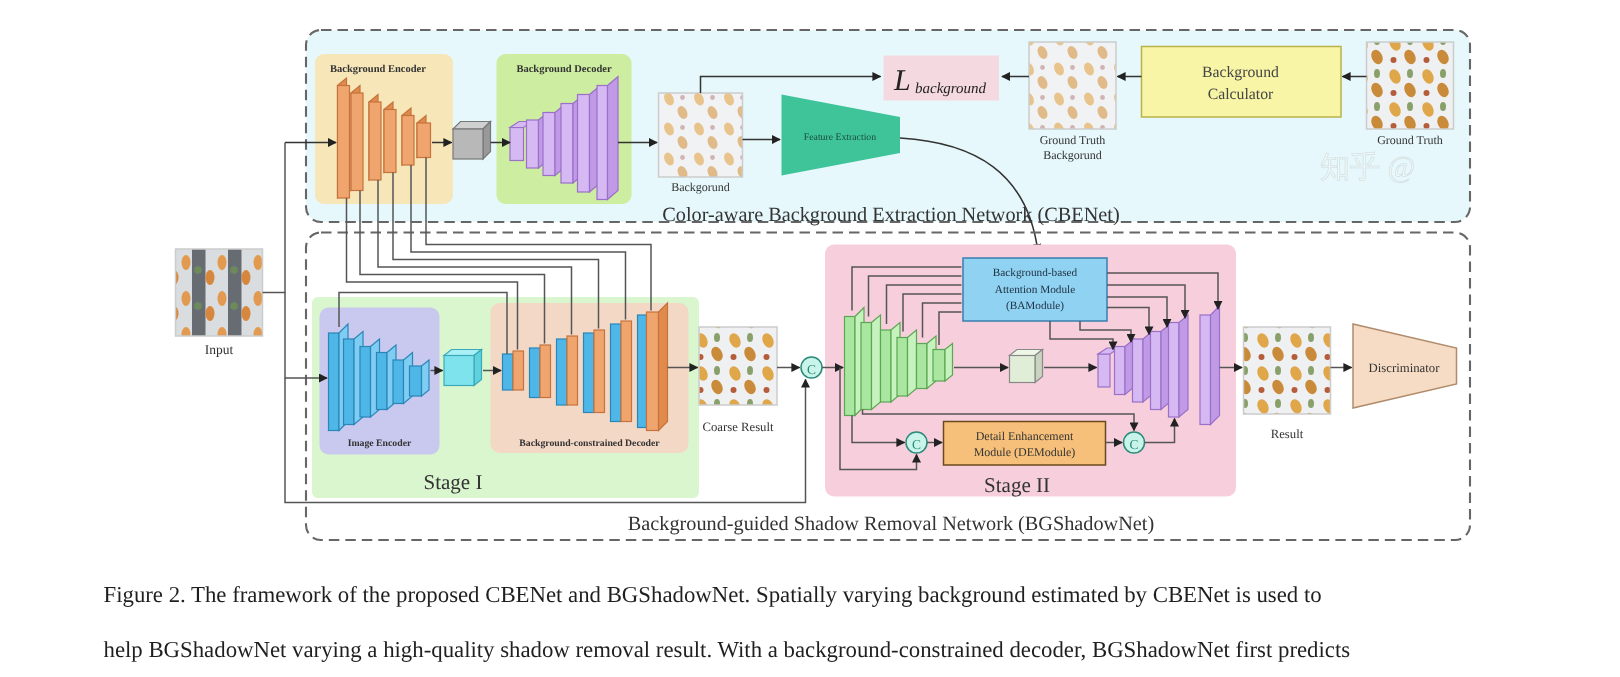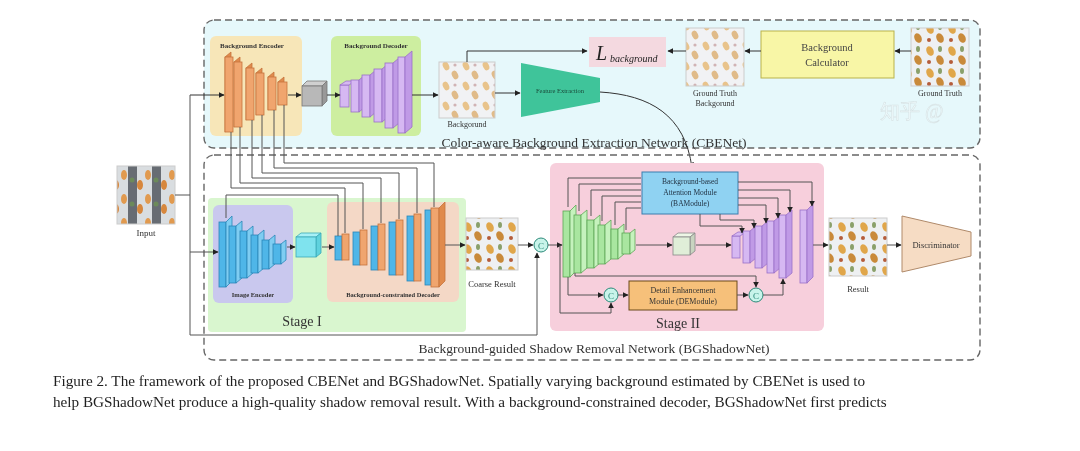--- a/index.html
+++ b/index.html
@@ -1,20 +1,20 @@
 <!DOCTYPE html>
 <html><head>
 <meta charset="utf-8">
 <style>
   html,body{margin:0;padding:0;background:#fff;}
   body{width:1080px;height:451px;position:relative;overflow:hidden;font-family:"Liberation Serif","DejaVu Serif",serif;color:#222;}
   #stage{position:absolute;left:0;top:0;width:1080px;height:451px;}
   svg text{font-family:"Liberation Serif","DejaVu Serif",serif;}
   .caption{position:absolute;left:53px;top:370px;width:1000px;font-size:15.2px;line-height:21px;color:#1f1f1f;}
-  .caption p{margin:0;white-space:nowrap;}
+  .caption p{margin:16px;white-space:nowrap;}
 </style>
 </head>
 <body>
 
 <div id="stage">
 <svg id="fig" width="1080" height="370" viewBox="0 0 1080 370">
   <defs>
     <marker id="arr" viewBox="0 0 10 10" refX="9" refY="5" markerWidth="6" markerHeight="6" orient="auto">
       <path d="M0,0 L10,5 L0,10 z" fill="#222"></path>
     </marker>
@@ -278,15 +278,15 @@
     </g>
   </g>
 
   <g opacity="0.35">
     <text x="880" y="118" font-size="20" fill="#fff" stroke="#bbb" stroke-width="0.6" font-family="DejaVu Sans, sans-serif">知乎 @</text>
   </g>
 </svg>
 
 <div class="caption">
   <p>Figure 2.  The framework of the proposed CBENet and BGShadowNet.  Spatially varying background estimated by CBENet is used to</p>
-  <p>help BGShadowNet produce a high-quality shadow removal result. With a background-constrained decoder, BGShadowNet first predicts</p>
+  <p>help BGShadowNet varying a high-quality shadow removal result. With a background-constrained decoder, BGShadowNet first predicts</p>
 </div>
 </div>
 
 </body></html>

